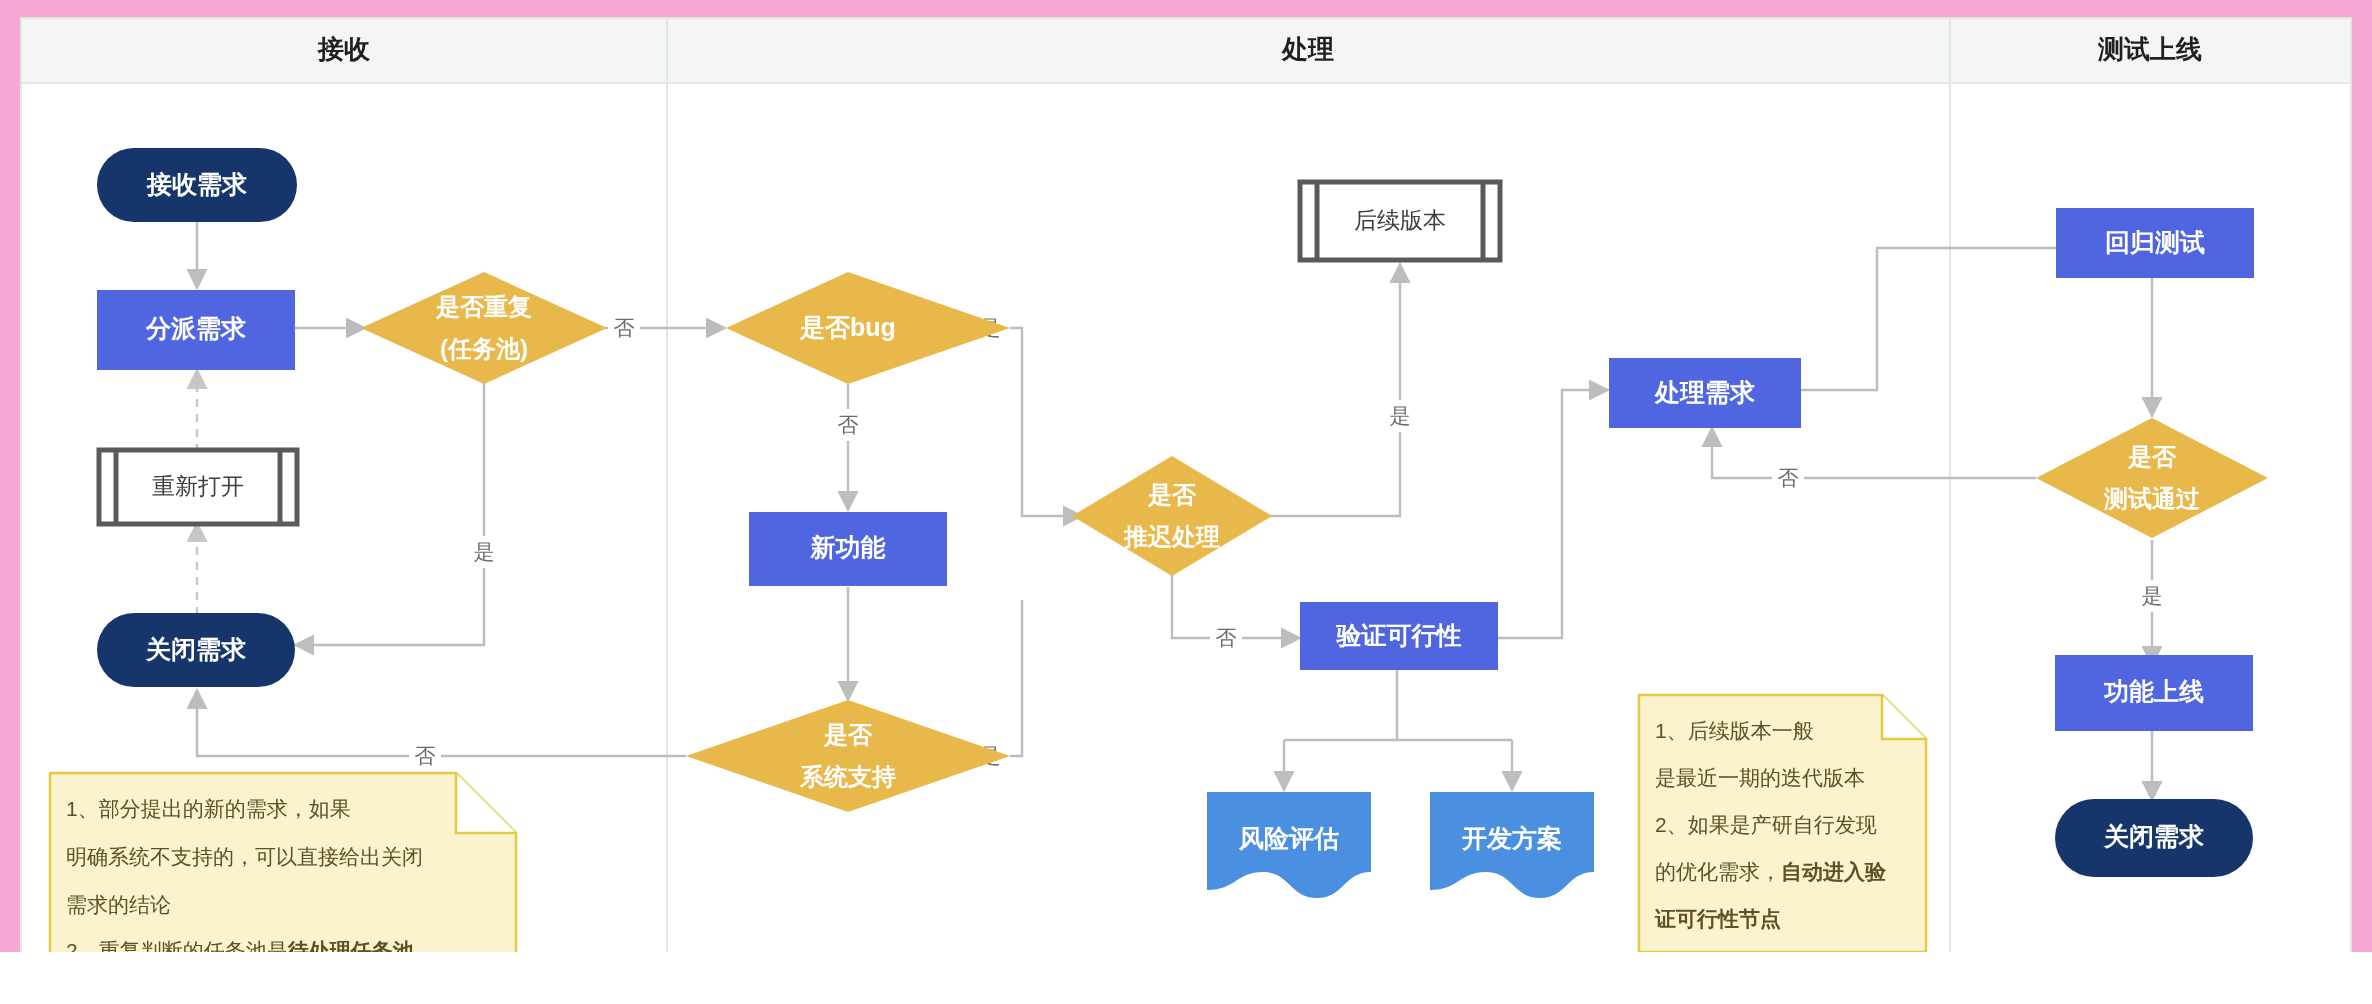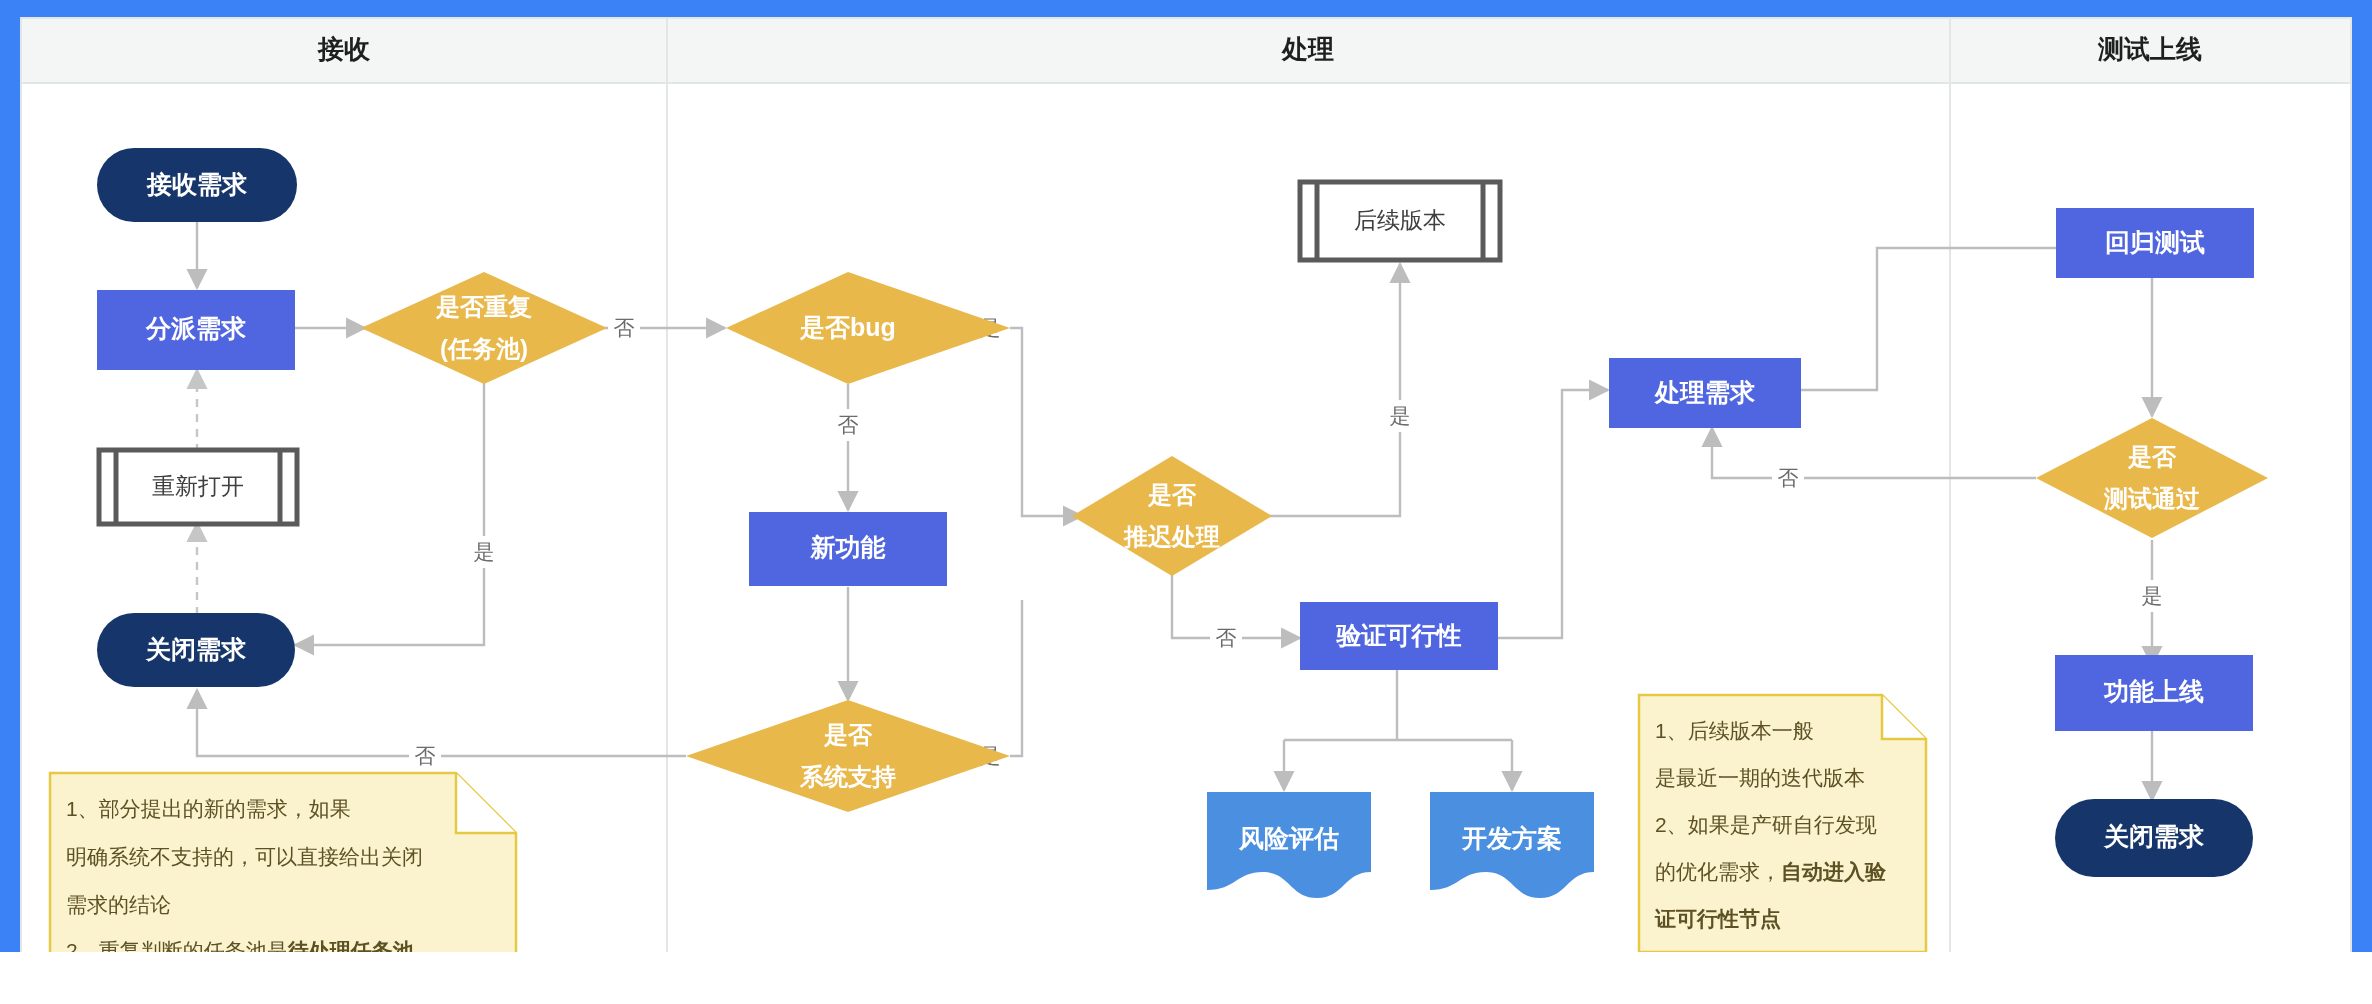--- a/index.html
+++ b/index.html
@@ -1,17 +1,17 @@
 <!DOCTYPE html>
 <html><head>
 <meta charset="utf-8">
 <style>
   html,body{margin:0;padding:0;background:#ffffff;}
   body{font-family:"Liberation Sans","DejaVu Sans",sans-serif;}
-  #stage{position:relative;width:2372px;height:952px;background:#3b82f6;overflow:hidden;}
+  #stage{position:relative;width:2372px;height:952px;background:#f9a8d4;overflow:hidden;}
   #stage svg{position:absolute;top:0;left:0;width:2372px;height:1004px;}
   .swim-title{font-size:26px;font-weight:bold;fill:#1f1f1f;text-anchor:middle;dominant-baseline:middle;}
   .node-label{font-size:25px;font-weight:bold;fill:#ffffff;text-anchor:middle;dominant-baseline:middle;}
   .node-label-sm{font-size:24px;font-weight:bold;fill:#ffffff;text-anchor:middle;dominant-baseline:middle;}
   .doc-label{font-size:23px;fill:#3f3f3f;text-anchor:middle;dominant-baseline:middle;}
   .edge-label{font-size:21px;fill:#6b6b6b;text-anchor:middle;dominant-baseline:middle;}
   .note-text{font-size:21px;fill:#5d5124;dominant-baseline:middle;}
   .note-text.b{font-weight:bold;}
   .ln{stroke:#bdbdbd;stroke-width:2.4;fill:none;}
   .ln-dash{stroke:#c6c6c6;stroke-width:2.4;fill:none;stroke-dasharray:8 7;}

